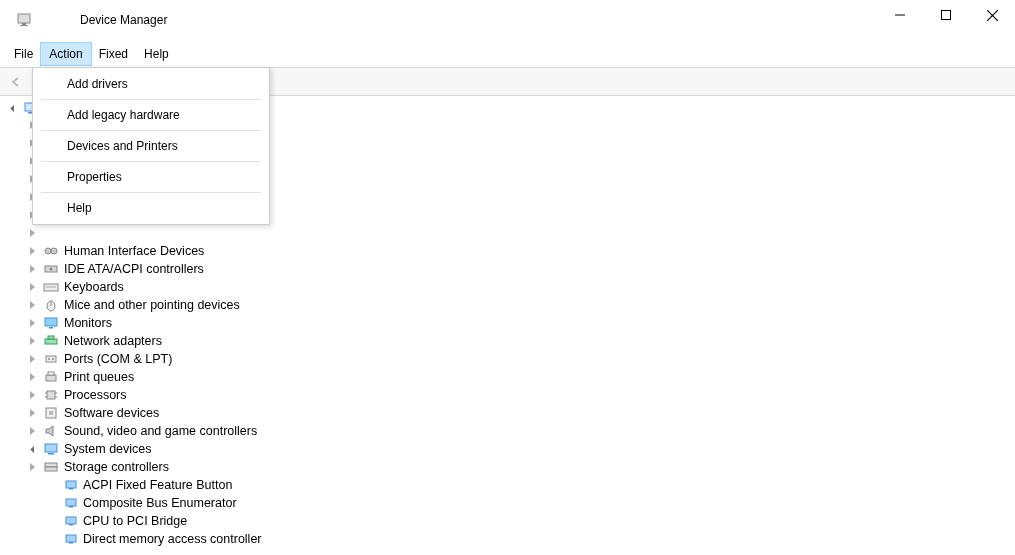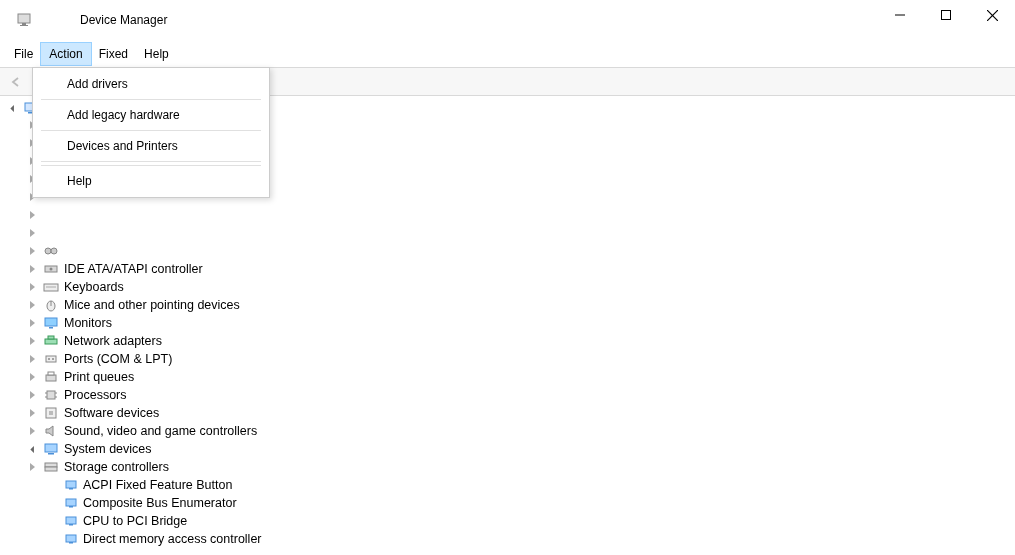--- a/index.html
+++ b/index.html
@@ -234,30 +234,31 @@
 
     <div id="visible-cats">
         <div class="node">
           <span class="chev closed"></span>
           <span class="category-icon">
             <svg width="16" height="16">
               <circle cx="5" cy="8" r="3" fill="#ccc" stroke="#888"></circle>
               <circle cx="11" cy="8" r="3" fill="#ccc" stroke="#888"></circle>
             </svg>
           </span>
+          <span class="label">Human Interface Devices</span>
         </div>
         <div class="node">
           <span class="chev closed"></span>
           <span class="category-icon">
             <svg width="16" height="16">
               <rect x="2" y="5" width="12" height="6" fill="#d8d8d8" stroke="#888"></rect>
               <circle cx="8" cy="8" r="1.5" fill="#888"></circle>
             </svg>
           </span>
-          <span class="label">IDE ATA/ATAPI controller</span>
+          <span class="label">IDE ATA/ACPI controllers</span>
         </div>
         <div class="node">
           <span class="chev closed"></span>
           <span class="category-icon">
             <svg width="16" height="16">
               <rect x="1" y="5" width="14" height="7" fill="#eee" stroke="#888"></rect>
               <line x1="3" y1="8" x2="13" y2="8" stroke="#aaa"></line>
             </svg>
           </span>
           <span class="label">Keyboards</span>
@@ -409,15 +410,16 @@
   </div>
 </div>
 
 <div class="dropdown">
   <div class="dd-item">Add drivers</div>
   <div class="dd-sep"></div>
   <div class="dd-item">Add legacy hardware</div>
   <div class="dd-sep"></div>
   <div class="dd-item">Devices and Printers</div>
   <div class="dd-sep"></div>
+  <div class="dd-item">Properties</div>
   <div class="dd-sep"></div>
   <div class="dd-item">Help</div>
 </div>
 
 </body></html>

